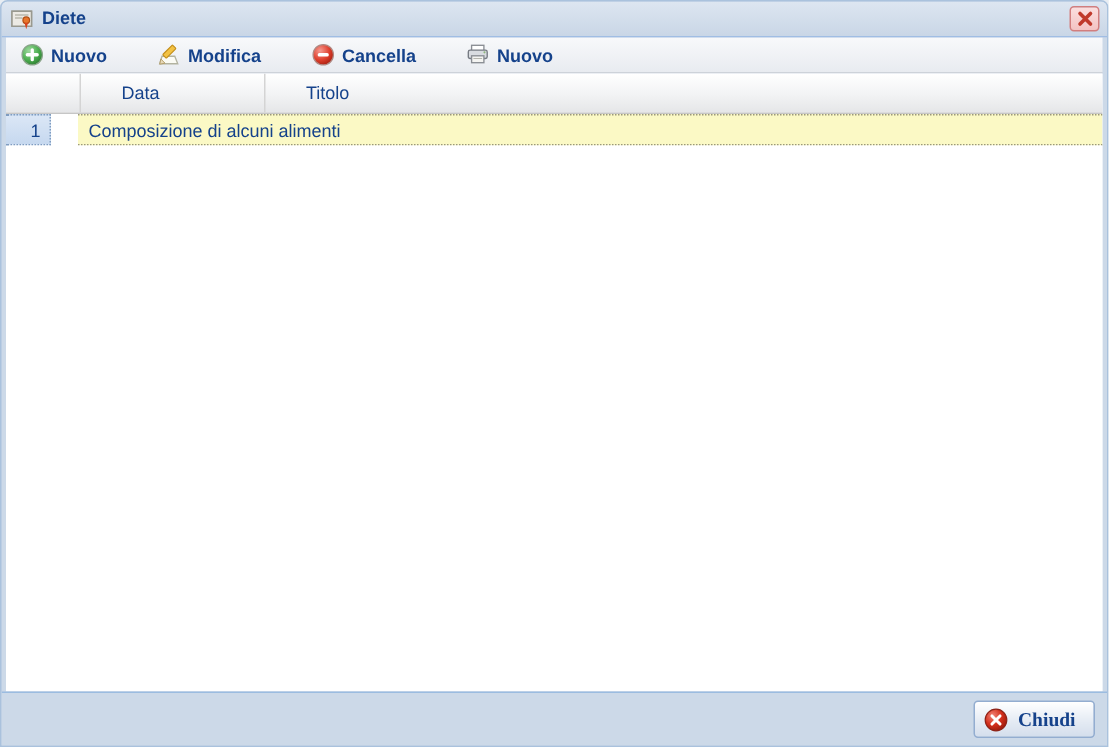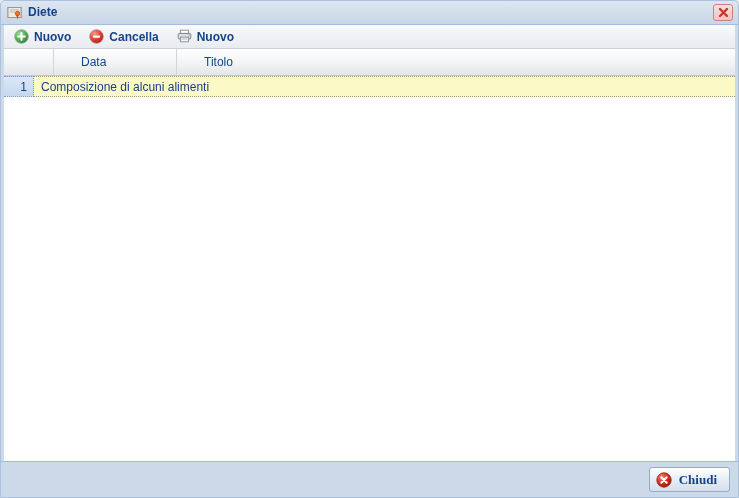--- a/index.html
+++ b/index.html
@@ -42,21 +42,21 @@
     cursor: pointer;
   }
 
   
   .toolbar {
     flex: 0 0 24px; height: 24px;
     margin: 0 3px;
     background: linear-gradient(#f8f9fb, #e8ebf0);
     border-bottom: 1px solid #cdd2d9;
     display: flex; align-items: center;
-    padding-left: 5px; gap: 8px;
+    padding-left: 5px; gap: 24px;
   }
   .tb-btn {
     display: inline-flex; align-items: center; gap: 5px;
     background: transparent; border: 1px solid transparent;
     border-radius: 3px; padding: 2px 4px;
     font-family: inherit;
     color: #15428b; font-weight: bold; font-size: 12px;
     cursor: pointer;
   }
   .tb-icon { width: 15px; height: 15px; display: inline-flex; }
@@ -104,21 +104,21 @@
     justify-content: flex-end;
     padding: 0 6px 0 0;
   }
   .grid-row.selected .cell.c-rownum {
     background: linear-gradient(#dbe7f6, #c6d8ef);
     border-top: 1px dotted #7f9cc0;
     border-bottom: 1px dotted #7f9cc0;
     border-right: 1px dotted #7f9cc0;
   }
   .cell.c-data { flex: 0 0 103px; border-right: 1px solid rgba(180,175,120,0.25); }
-  .cell.c-titolo { flex: 1 1 auto; }
+  .cell.c-titolo { flex: 1 1 auto; margin-left: 18px; }
   .grid-empty { flex: 1 1 auto; background: #ffffff; }
 
   
   .footer {
     flex: 0 0 36px; height: 36px;
     background: #ccd9e8;
     border-top: 1px solid #9bbce0;
     display: flex; align-items: center; justify-content: flex-end;
     padding-right: 8px;
   }
@@ -171,20 +171,30 @@
               <stop offset="100%" stop-color="#2e7d32"></stop>
             </radialGradient>
           </defs>
           <circle cx="7.5" cy="7.5" r="6.8" fill="url(#gGreen)" stroke="#8aa48a" stroke-width="0.8"></circle>
           <path d="M7.5 4.2 V10.8 M4.2 7.5 H10.8" stroke="#ffffff" stroke-width="2.2" stroke-linecap="round"></path>
         </svg>
       </span>
       <span>Nuovo</span>
     </button>
 
+    <button class="tb-btn">
+      <span class="tb-icon">
+        <svg width="15" height="15" viewBox="0 0 15 15">
+          <path d="M1.5 13.5 L3 8.5 L11.5 8.5 L13.5 13.5 Z" fill="#fbfbf4" stroke="#b3b3a0" stroke-width="0.9"></path>
+          <rect x="6.2" y="0.8" width="3.4" height="9.2" rx="0.6" transform="rotate(45 7.9 5.4)" fill="#f3c243" stroke="#c38f1d" stroke-width="0.8"></rect>
+          <path d="M2.2 10.3 L5 13.1 L1.5 13.8 Z" fill="#e8d9b8" stroke="#b09a63" stroke-width="0.6"></path>
+        </svg>
+      </span>
+      <span>Modifica</span>
+    </button>
 
     <button class="tb-btn">
       <span class="tb-icon">
         <svg width="15" height="15" viewBox="0 0 15 15">
           <defs>
             <radialGradient id="gRed" cx="35%" cy="30%" r="75%">
               <stop offset="0%" stop-color="#f59a90"></stop>
               <stop offset="60%" stop-color="#df3f2d"></stop>
               <stop offset="100%" stop-color="#a81f10"></stop>
             </radialGradient>

